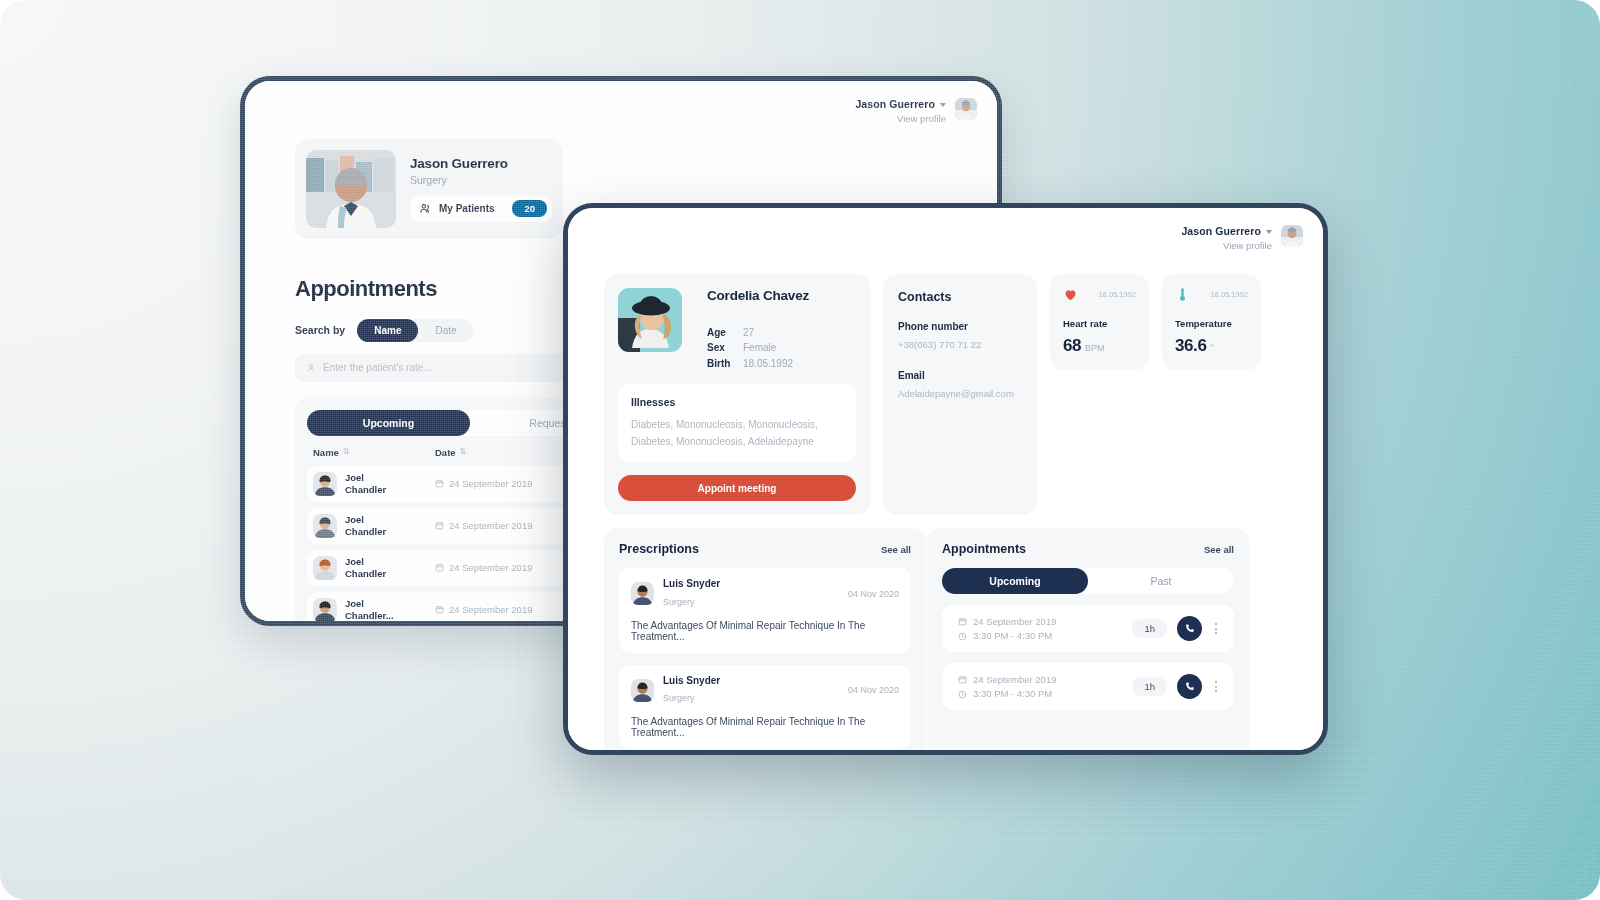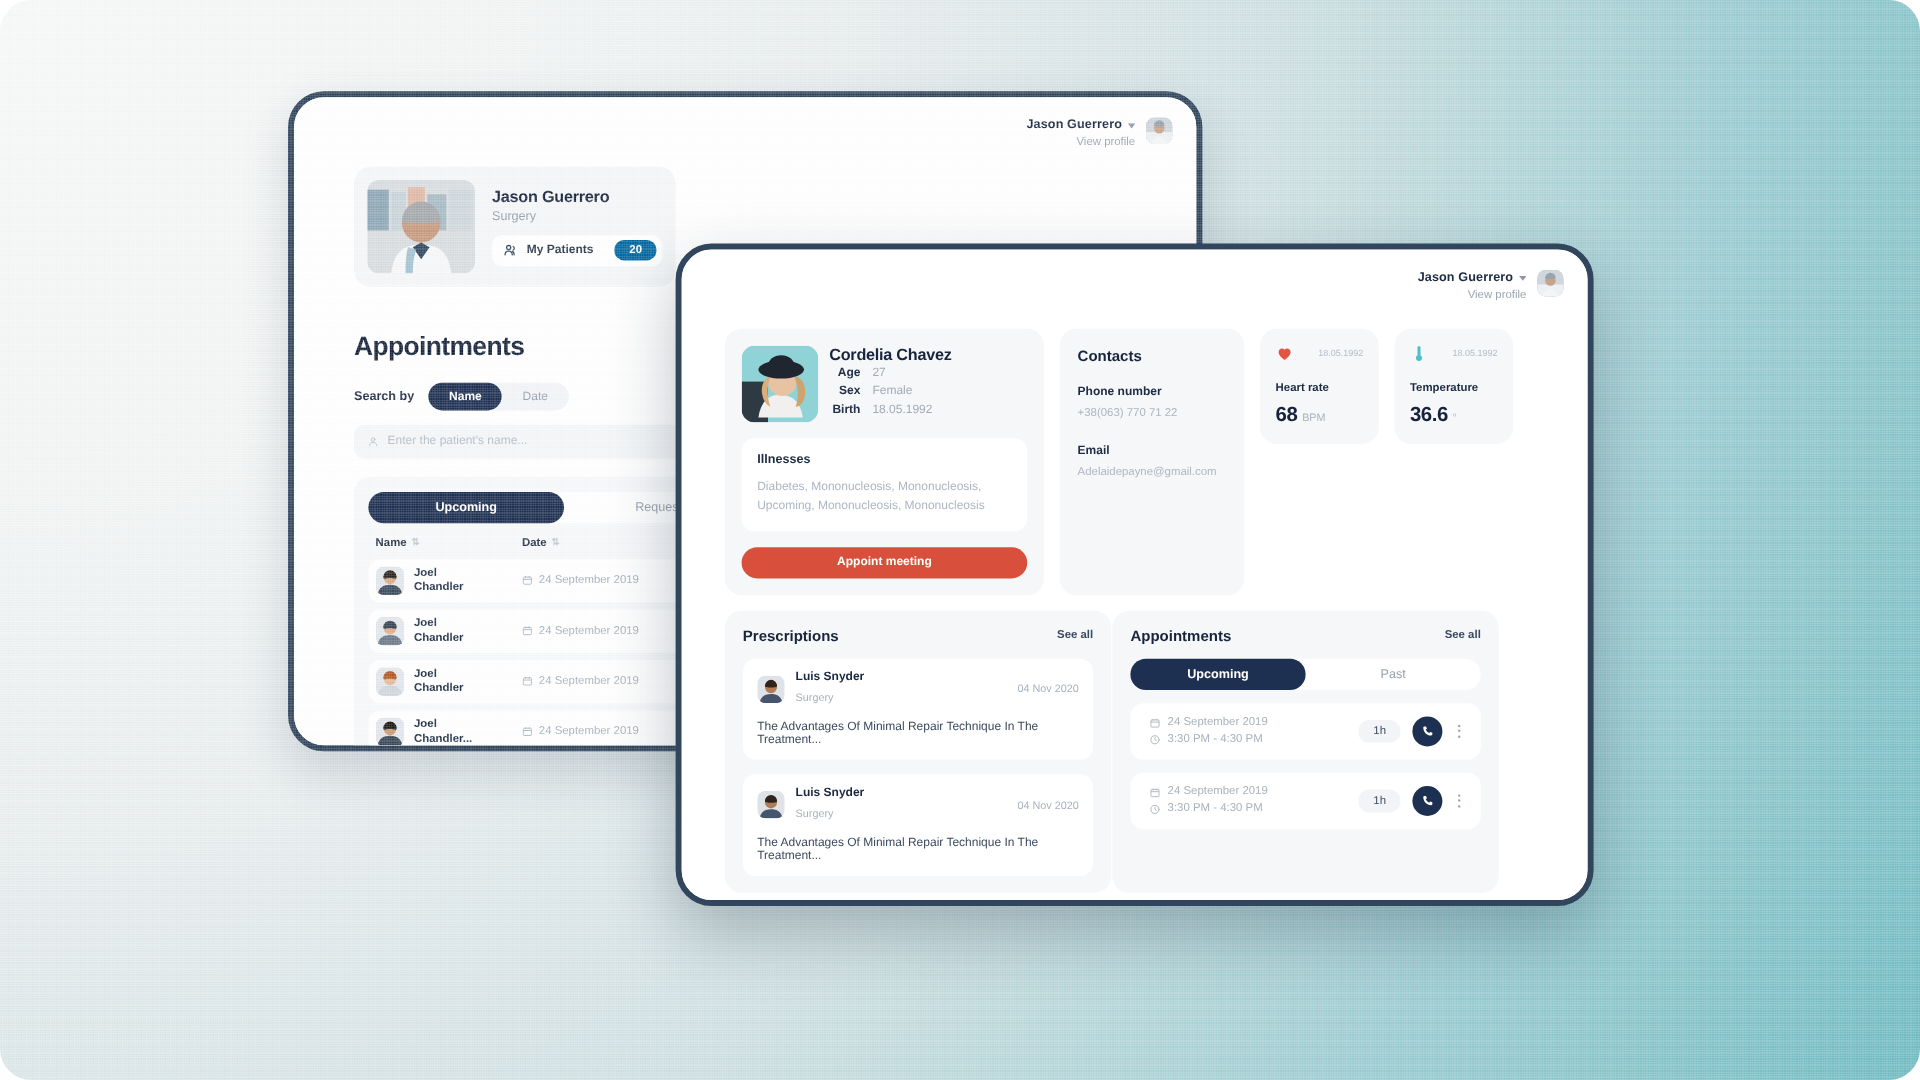--- a/index.html
+++ b/index.html
@@ -160,24 +160,24 @@
   }
   .cal-dows { display:flex; margin-top: 16px; }
   .cal-dows span { flex:1; text-align:center; font-size:9.5px; color:#96a0ae; }
 
   
   .fw-body { padding: 10px 36px 0 36px; }
 
   .row-top { display:flex; gap: 13px; margin-top: 12px; }
 
   .pat-card { width: 266px; background:#f5f7f9; border-radius: 14px; padding: 14px; }
-  .pat-head { display:flex; gap: 9px; }
+  .pat-head { display:flex; gap: 25px; }
   .pat-photo { width:64px;height:64px;border-radius:11px;overflow:hidden;flex:none; }
   .pat-name { font-size:13.5px; font-weight:700; color:#18253c; letter-spacing:-.2px; }
-  .pat-fields { margin-top: 0; text-align: right; }
+  .pat-fields { margin-top: 22px; }
   .pat-f { display:flex; gap:10px; font-size:10px; line-height:1.55; }
   .pat-f .k { width: 26px; font-weight:700; color:#24314a; }
   .pat-f .v { color:#a2abb7; }
 
   .ill-box { margin-top: 13px; background:#fff; border-radius:11px; padding: 12px 13px; }
   .ill-title { font-size:10.5px; font-weight:700; color:#1d2b43; }
   .ill-text { margin-top: 9px; font-size:10px; line-height:1.65; color:#aeb6c1; }
 
   .appoint-btn {
     margin-top: 13px; height: 26px; background:#d8503b; color:#fff;
@@ -319,21 +319,21 @@
           </div>
         </div>
 
         <div class="searchbar">
           <span class="icon">
             <svg width="10" height="10" viewBox="0 0 24 24" fill="none" stroke="#b9c1cb" stroke-width="2" stroke-linecap="round">
               <circle cx="12" cy="8" r="3.6"></circle>
                 <path d="M5 20c0-3.8 3-6.4 7-6.4s7 2.6 7 6.4"></path>
             </svg>
           </span>
-          <span class="ph">Enter the patient's name...</span>
+          <span class="ph">Enter the patient's rate...</span>
         </div>
 
         <div class="tbl-card">
           <div class="tabs2">
             <span class="t active">Upcoming</span>
             <span class="t">Requests</span>
           </div>
 
           <div class="thead">
             <div class="th th-name">
@@ -578,21 +578,21 @@
   <div class="pat-f">
     <span class="k">Birth</span>
     <span class="v">18.05.1992</span>
   </div>
                   </div>
               </div>
             </div>
 
             <div class="ill-box">
               <div class="ill-title">Illnesses</div>
-              <div class="ill-text">Diabetes, Mononucleosis, Mononucleosis, Upcoming, Mononucleosis, Mononucleosis</div>
+              <div class="ill-text">Diabetes, Mononucleosis, Mononucleosis, Diabetes, Mononucleosis, Adelaidepayne</div>
             </div>
 
             <button class="appoint-btn">Appoint meeting</button>
           </div>
 
           <div class="contacts-card">
             <div class="c-title">Contacts</div>
             <div id="contact-blocks">
   <div class="c-block">
     <div class="c-lab">Phone number</div>

